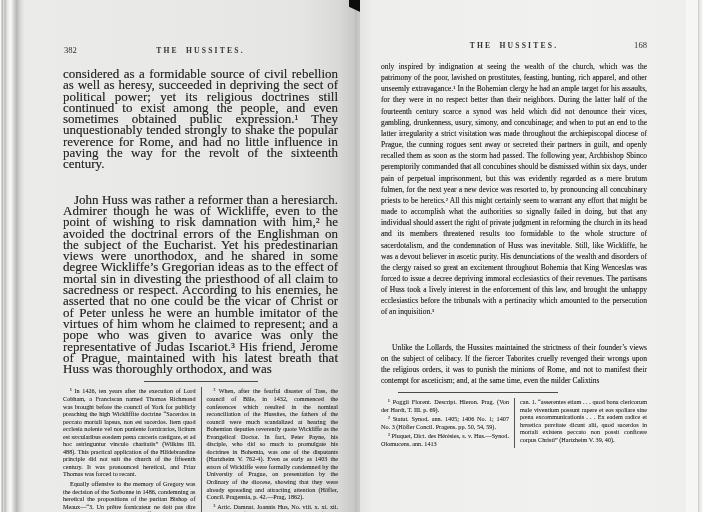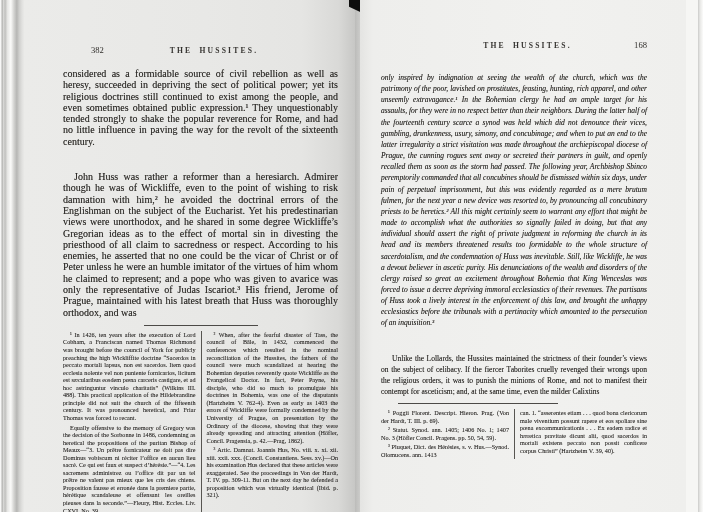--- a/index.html
+++ b/index.html
@@ -34,40 +34,40 @@
   }
   .page-right {
     left:360px; width:326px; padding:0 39px 0 21px;
     background:linear-gradient(90deg,#e4e4e2 0%,#eeeeec 4%,#f1f1ef 60%,#efefed 100%);
   }
   .edge-right {
     position:absolute; left:698px; top:0; width:5px; height:512px;
     background:linear-gradient(90deg,#cbcbc9 0%,#e8e8e6 40%,#fbfbfa 100%);
   }
   
-  .pagehead { position:relative; height:10px;margin-left:27px; }
+  .pagehead { position:relative; height:10px; }
   .page-left  .pagehead { margin-top:46px; }
   .page-right .pagehead { margin-top:41px; }
   .runhead {
     display:block; text-align:center;
     font-size:7.6px; font-weight:bold; letter-spacing:2.2px; word-spacing:3px;
     color:#34322f;
   }
   .pagenum { position:absolute; top:-1px; font-size:8.6px; color:#2f2d2a; }
   .pagenum-left { left:1px; }
   .pagenum-right { right:0; }
   
   .body-par {
     margin:0; text-align:justify; color:#2d2b28;
     text-shadow:0 0 .35px rgba(45,43,40,.55);
   }
-  .page-left  .body-par { font-size:10px; line-height:11.3px; }
+  .page-left  .body-par { font-size:13px; line-height:11.3px; }
   .page-right .body-par { font-size:7.5px; line-height:11.15px; }
   .page-left  .pagehead + .body-par { margin-top:12px; }
-  .page-right .pagehead + .body-par { margin-top:21px;font-style:italic; }
+  .page-right .pagehead + .body-par { margin-top:10px; }
   .body-par + .body-par { margin-top:24px; }
   .indent { text-indent:11px; }
   
   .fn-rule {
     border:none; border-top:1px solid #4c4a47; height:0;
   }
   .page-left  .fn-rule { width:114px; margin:7px auto 5px auto; }
   .page-right .fn-rule { width:160px; margin:6px 0 5px 17px; }
   .footnotes { display:flex; align-items:stretch; }
   .fn-col { width:50%; box-sizing:border-box; }

